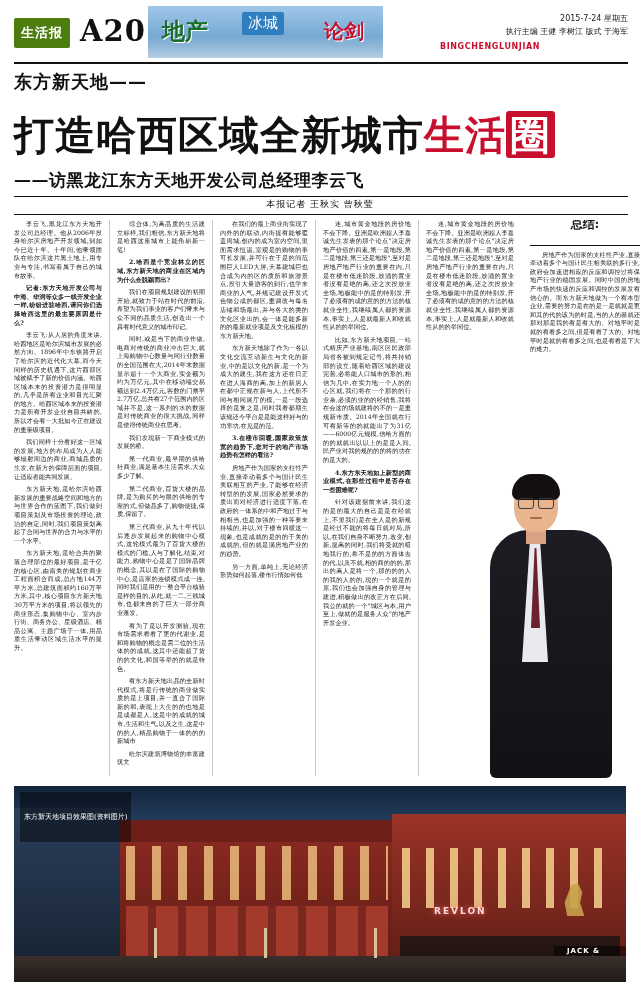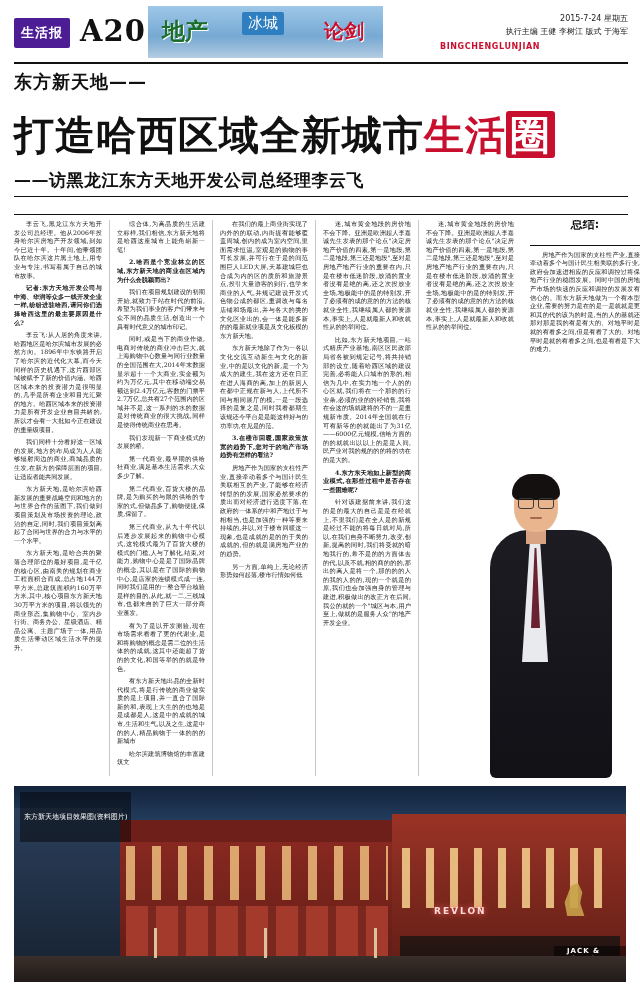--- a/index.html
+++ b/index.html
@@ -9,21 +9,21 @@
     font-family:"DejaVu Sans","Liberation Sans",sans-serif;
     overflow:hidden;
     position:relative;
   }
   .page{position:relative;width:640px;height:994px;}
 
   
   .masthead{position:relative;height:62px;}
   .logo-box{
     position:absolute;left:14px;top:18px;width:56px;height:30px;
-    background:#4c1d95;color:#fff;display:flex;align-items:center;justify-content:center;
+    background:#4d7c0f;color:#fff;display:flex;align-items:center;justify-content:center;
     font-family:"DejaVu Serif","Liberation Serif",serif;
     font-size:13px;font-weight:bold;letter-spacing:1px;
     border-radius:2px;
   }
   .page-num{
     position:absolute;left:80px;top:14px;
     font-family:"DejaVu Serif","Liberation Serif",serif;
     font-size:29px;font-weight:bold;color:#111;letter-spacing:1px;
   }
   .banner{
@@ -254,20 +254,21 @@
   <div class="rule-main"></div>
 
   <div class="headline-zone">
     <div class="kicker">东方新天地——</div>
     <div class="main-title">
       <span>打造哈西区域全新城市</span><span class="red">生活</span><span class="boxed">圈</span>
     </div>
     <div class="subtitle">——访黑龙江东方天地开发公司总经理李云飞</div>
   </div>
   <div class="rule-under-head"></div>
+  <div class="byline">本报记者 王秋实 曾秋莹</div>
   <div class="rule-under-byline"></div>
 
   <div class="body-area">
     <div class="col c0">
       <p>李云飞,黑龙江东方天地开发公司总经理。他从2006年投身哈尔滨房地产开发领域,到如今已近十年。十年间,他带领团队在哈尔滨这片黑土地上,用专业与专注,书写着属于自己的城市故事。</p>
       <p class="b">记者:东方天地开发公司与中海、华润等众多一线开发企业一样,纷纷进驻哈西,请问你们选择哈西这里的最主要原因是什么?</p>
       <p>李云飞:从人居的角度来讲,哈西地区是哈尔滨城市发展的必然方向。1896年中东铁路开启了哈尔滨的近代化大幕,而今天同样的历史机遇下,这片西部区域被赋予了新的价值内涵。哈西区域本来的投资潜力是很明显的,几乎是所有企业和目光汇聚的地方。哈西区域本来的投资潜力是所有开发企业自目共睹的,所以才会有一大批如今正在建设的重量级项目。</p>
       <p>我们同样十分看好这一区域的发展,地方的布局成为人人能够辐射周边的商业,商城品质的生发,在新方的保障层面的项目,让适应者能共同发展。</p>
       <p>东方新天地,是哈尔滨哈西新发展的重要战略空间和地方的与世界合作的蓝图下,我们做到项目策划及市场投资的理论,政治的自定,同时,我们项目策划高起了合同与世界的合力与水平的一个水平。</p>
       <p>东方新天地,是哈合共的聚落合理部位的最好项目,是千亿的核心区,由南关的规划在商业工程面积合而成,总占地144万平方米,总建筑面积约160万平方米,其中,核心项目东方新天地30万平方米的项目,将以领先的商业形态,集购物中心、室内步行街、商务办公、星级酒店、精品公寓、主题广场于一体,用品质生活带动区域生活水平的提升。</p>

